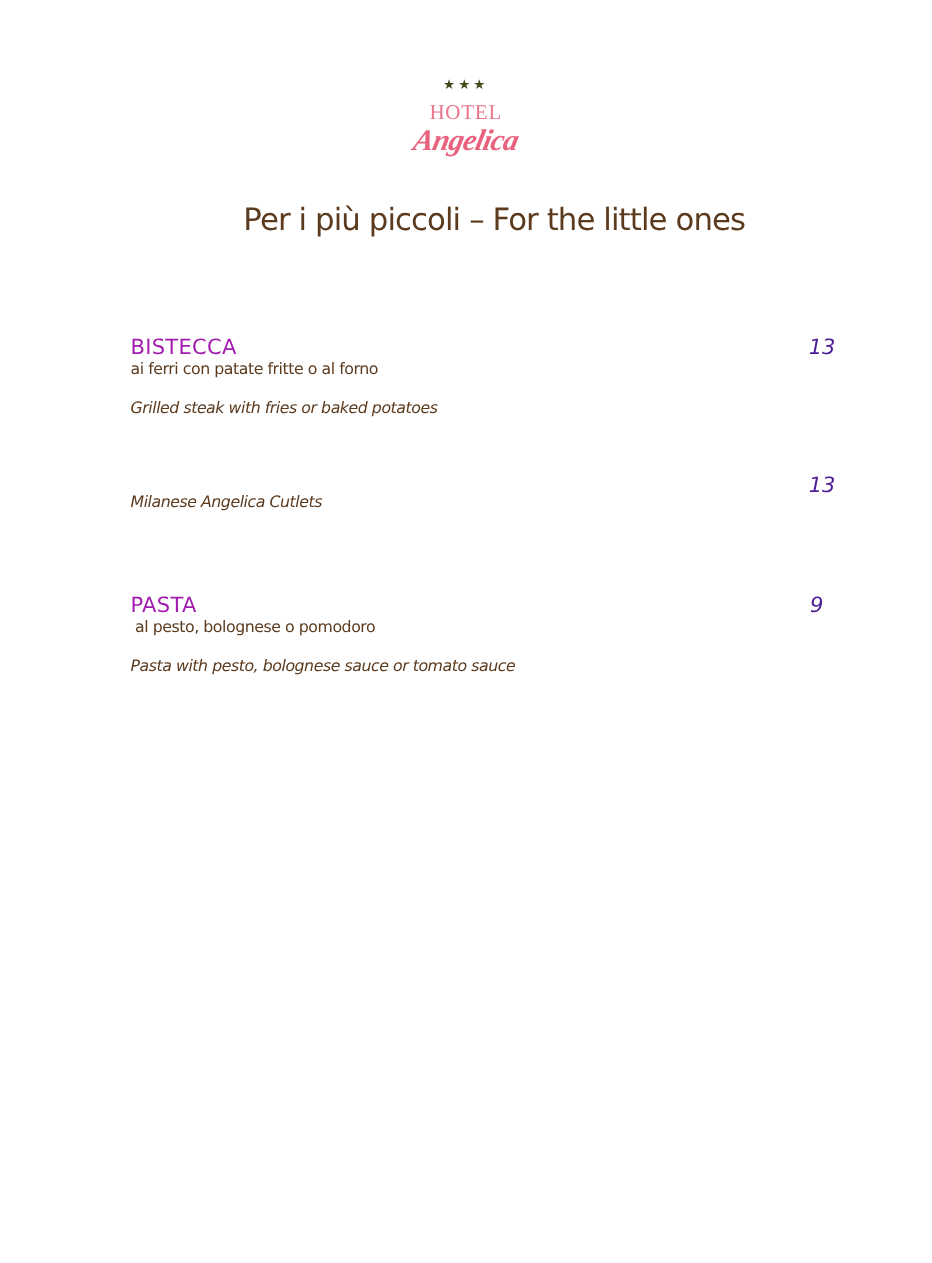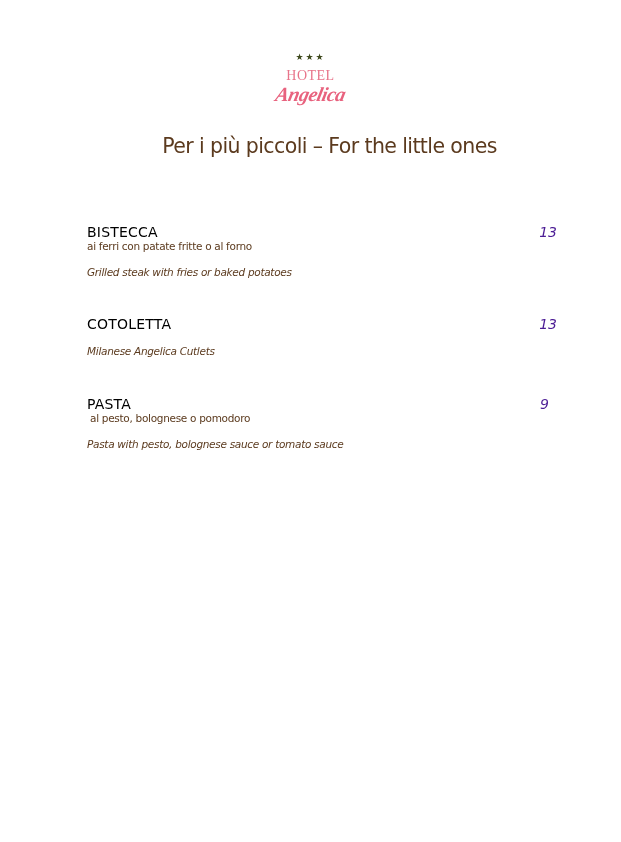--- a/index.html
+++ b/index.html
@@ -5,21 +5,21 @@
   html, body { margin:0; padding:0; background:#ffffff; }
   body { width:621px; height:842px; position:relative; overflow:hidden;
          font-family:"DejaVu Sans", "Liberation Sans", sans-serif; color:#5b3a1e; }
   .logo { position:absolute; left:0; width:621px; text-align:center; }
   .stars { top:52px; font-size:9px; color:#3f4a1e; letter-spacing:2px; }
   .hotel { top:68px; font-family:Liberation Serif, serif; font-size:14px; color:#e8748a; letter-spacing:0.5px; }
   .script { top:83px; font-family:"Liberation Serif","DejaVu Serif",serif; font-style:italic; font-weight:bold; font-size:20px; color:#e8627e; transform:skewX(-12deg); letter-spacing:-0.5px; }
   .title { position:absolute; top:120px; left:0; width:659px; text-align:center;
            font-family:"DejaVu Sans", sans-serif; font-size:20.5px; color:#5b3a1e; font-weight:normal; letter-spacing:-0.6px; }
   .item { position:absolute; left:87px; width:470px; }
-  .item-name { font-size:14px; color:#000000; letter-spacing:0.2px; line-height:16px; }
+  .item-name { font-size:14px; color:#a21caf; letter-spacing:0.2px; line-height:16px; }
   .item-price { position:absolute; right:0; top:0; font-size:14px; color:#4c1d95; line-height:16px;font-style:italic; }
   .item-desc { font-size:10.5px; color:#5b3a1e; line-height:13px; letter-spacing:-0.3px; }
   .item-en { font-size:10.5px; font-style:italic; color:#5b3a1e; line-height:13px; margin-top:13px; letter-spacing:-0.3px; }
 </style>
 </head>
 <body>
 
 <div>
   <div class="logo stars">★★★</div>
   <div class="logo hotel">HOTEL</div>
@@ -29,21 +29,20 @@
 <h1 class="title">Per i più piccoli – For the little ones</h1>
 
 <div class="item" style="top:224px;">
   <div class="item-name">BISTECCA</div>
   <div class="item-price">13</div>
   <div class="item-desc">ai ferri con patate fritte o al forno</div>
   <div class="item-en">Grilled steak with fries or baked potatoes</div>
 </div>
 
 <div class="item" style="top:316px;">
-  <div class="item-name">COTOLETTA</div>
   <div class="item-price">13</div>
   <div class="item-en">Milanese Angelica Cutlets</div>
 </div>
 
 <div class="item" style="top:396px;">
   <div class="item-name">PASTA</div>
   <div class="item-price" style="right:8px;">9</div>
   <div class="item-desc" style="white-space:pre;"> al pesto, bolognese o pomodoro</div>
   <div class="item-en">Pasta with pesto, bolognese sauce or tomato sauce</div>
 </div>

